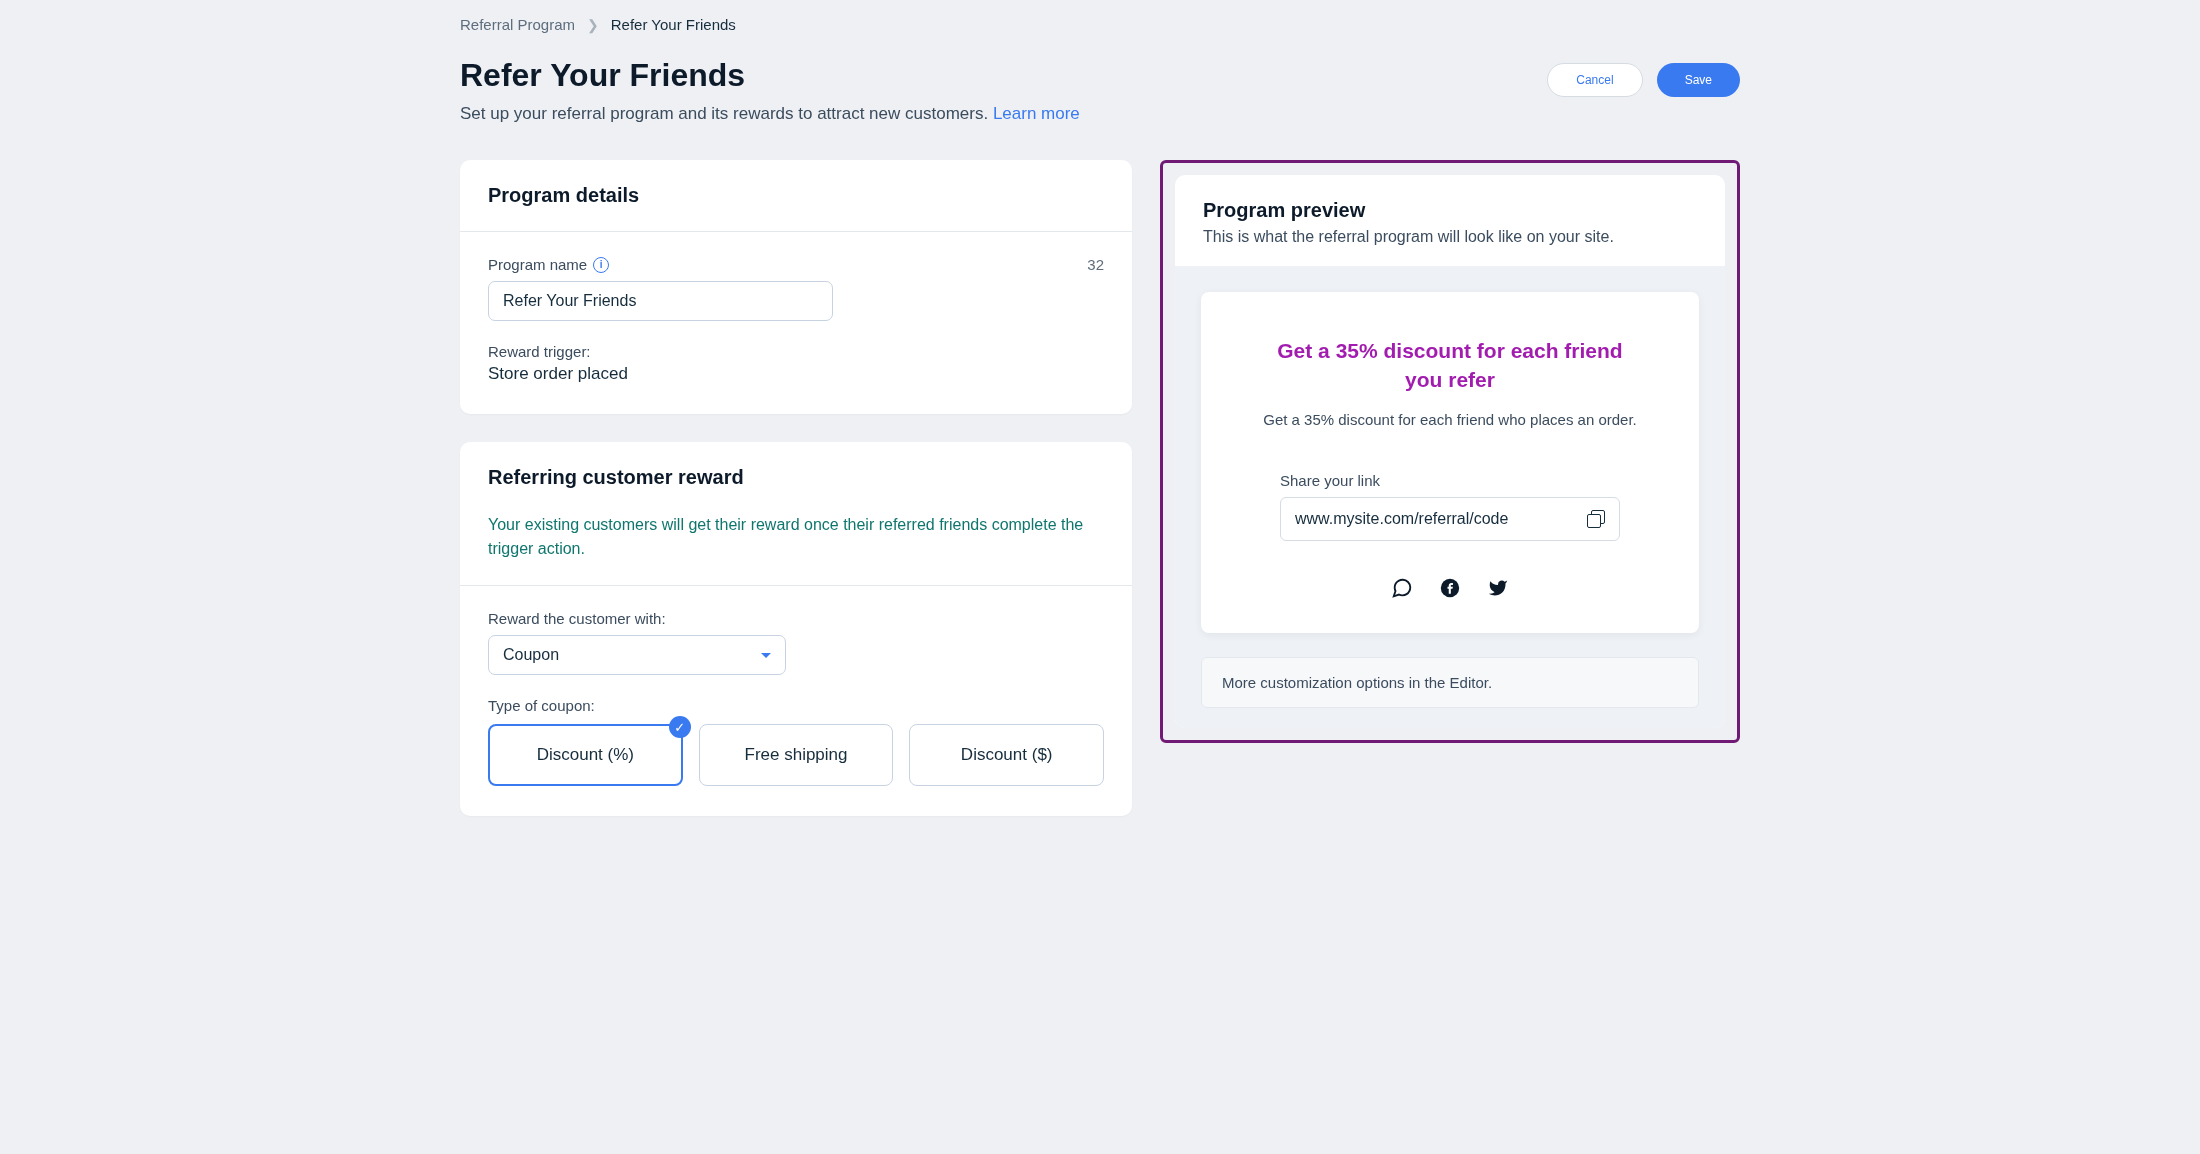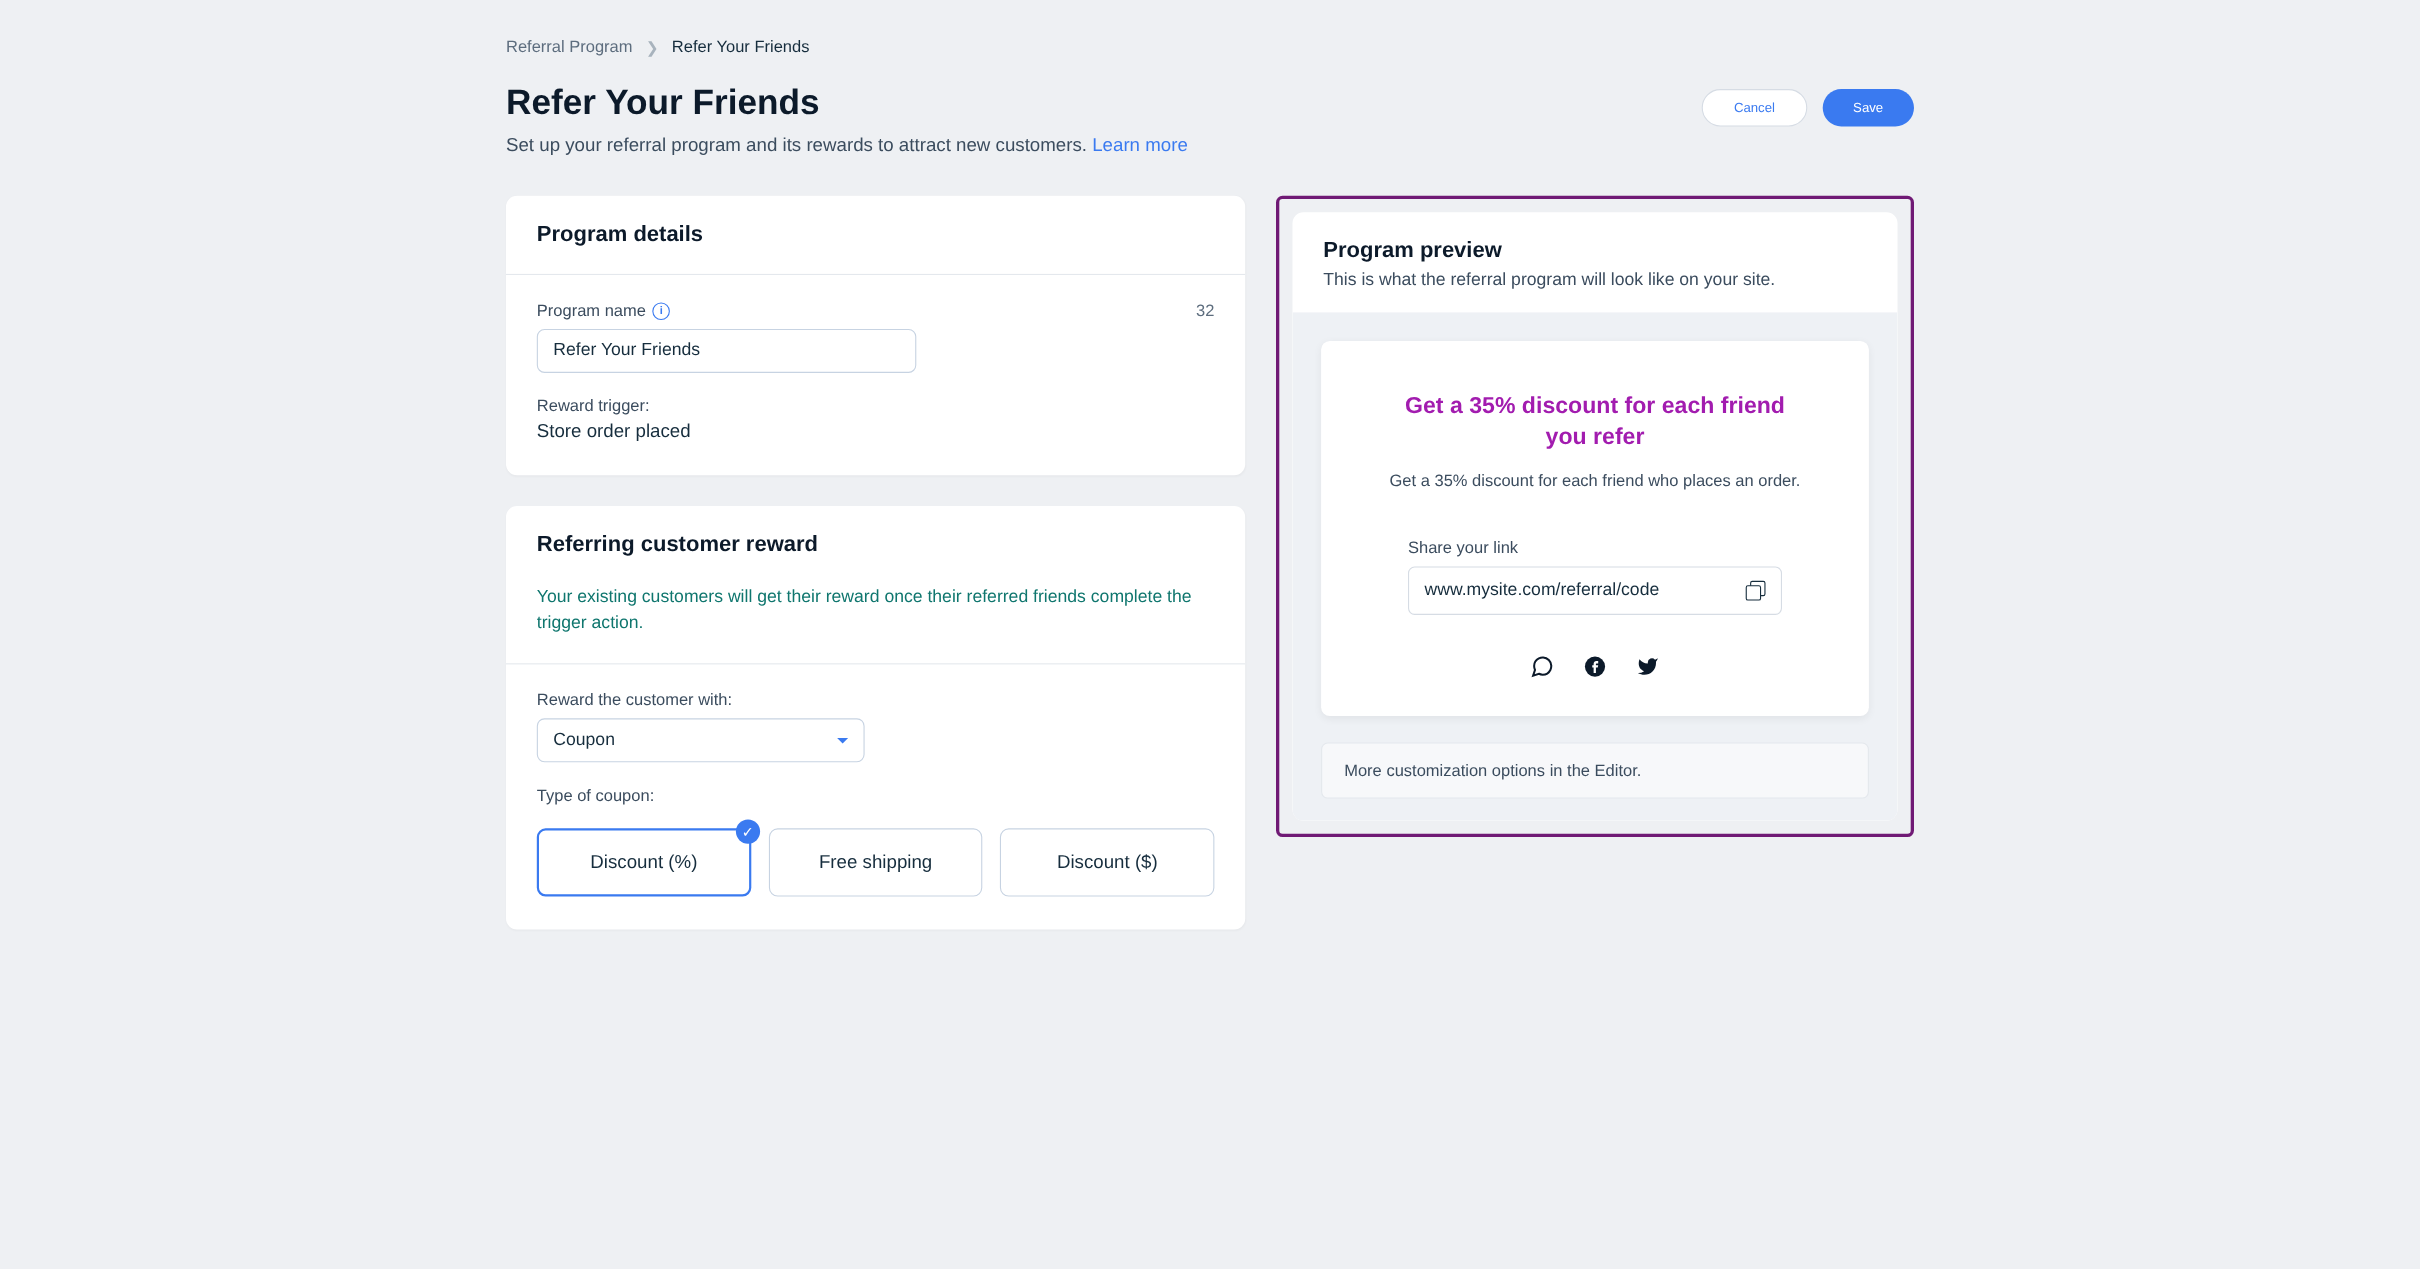--- a/index.html
+++ b/index.html
@@ -9,21 +9,21 @@
 }
 body {
   font-family: -apple-system, BlinkMacSystemFont, 'Segoe UI', Helvetica, Arial, sans-serif;
   background: #eef0f3;
   color: #162d3d;
   font-size: 14px;
 }
 .container {
   max-width: 1400px;
   margin: 0 auto;
-  padding: 34px 60px;
+  padding: 16px 60px;
 }
 .breadcrumb {
   display: flex;
   align-items: center;
   gap: 12px;
   margin-bottom: 24px;
   font-size: 15px;
 }
 .breadcrumb-item {
   color: #5d6d7e;
@@ -388,21 +388,21 @@
           <div class="field-row">
             <div class="field-label" style="margin-bottom:8px">Reward the customer with:</div>
             <div class="select-wrap">
               <div class="select-input">
                 <span>Coupon</span>
                 <span class="chevron-down"></span>
               </div>
             </div>
           </div>
           <div class="field-row" style="margin-bottom:0">
-            <div class="field-label" style="margin-bottom:21px">Type of coupon:</div>
+            <div class="field-label" style="margin-bottom:10px">Type of coupon:</div>
             <div class="coupon-types">
               <div class="coupon-option selected">
                 <span>Discount (%)</span>
                 <span class="coupon-check">✓</span>
               </div>
               <div class="coupon-option">Free shipping</div>
               <div class="coupon-option">Discount ($)</div>
             </div>
           </div>
         </div>

